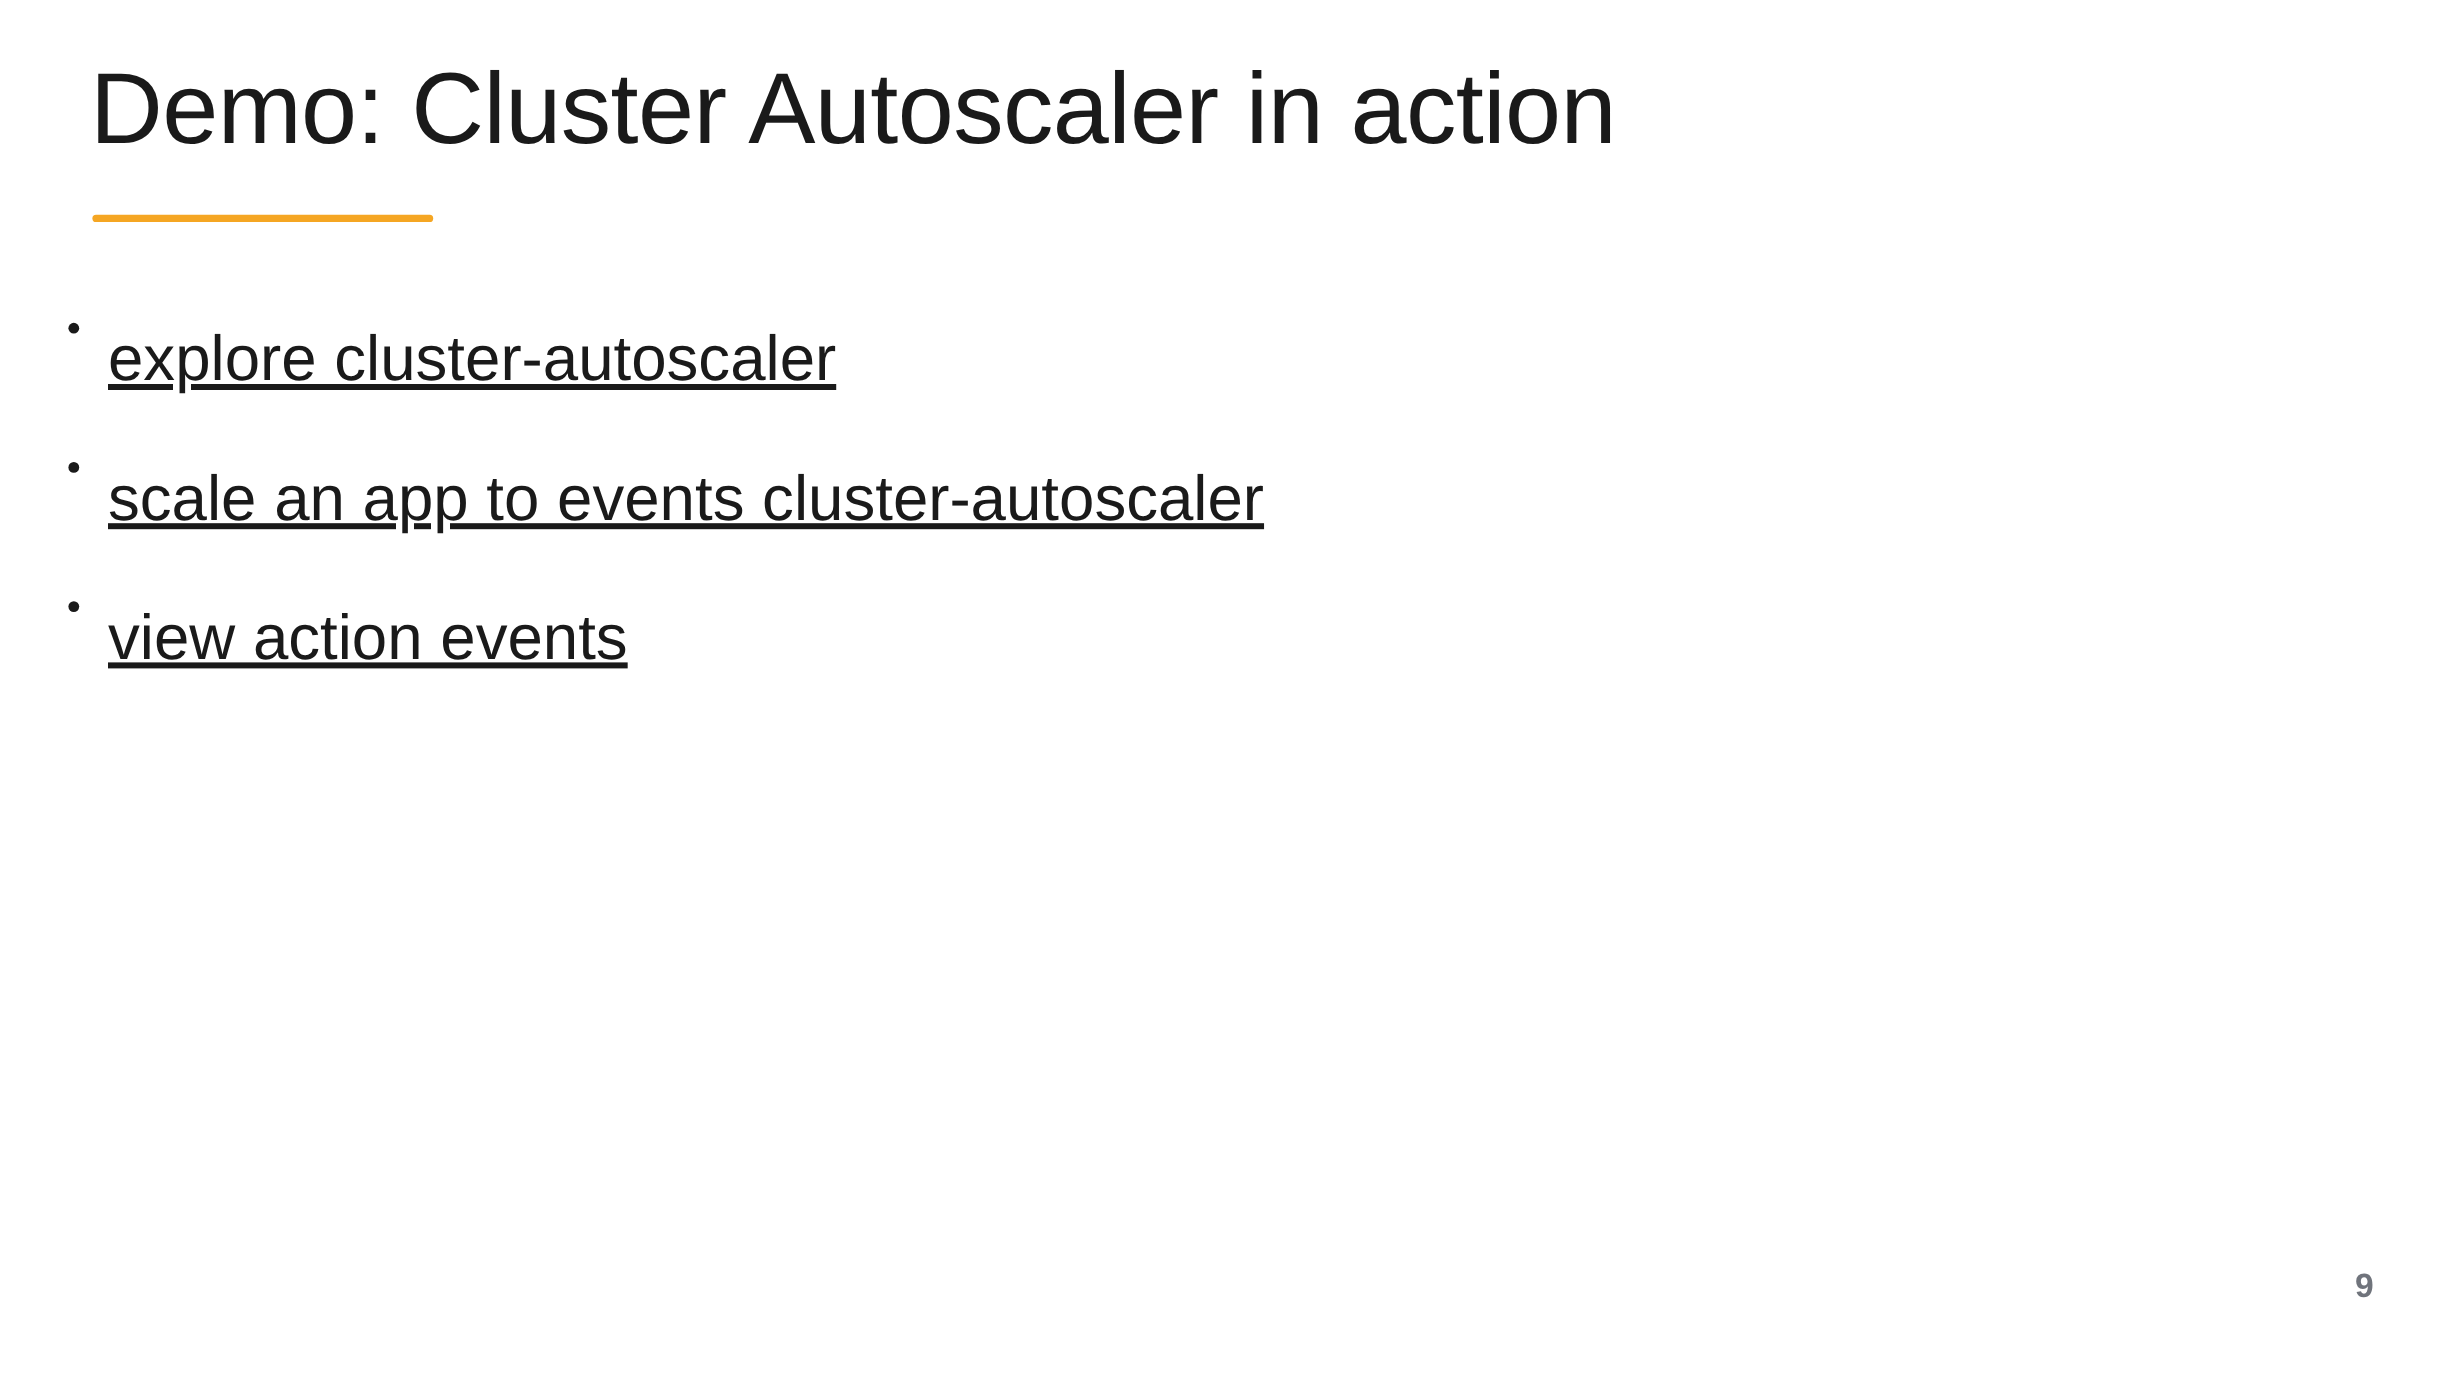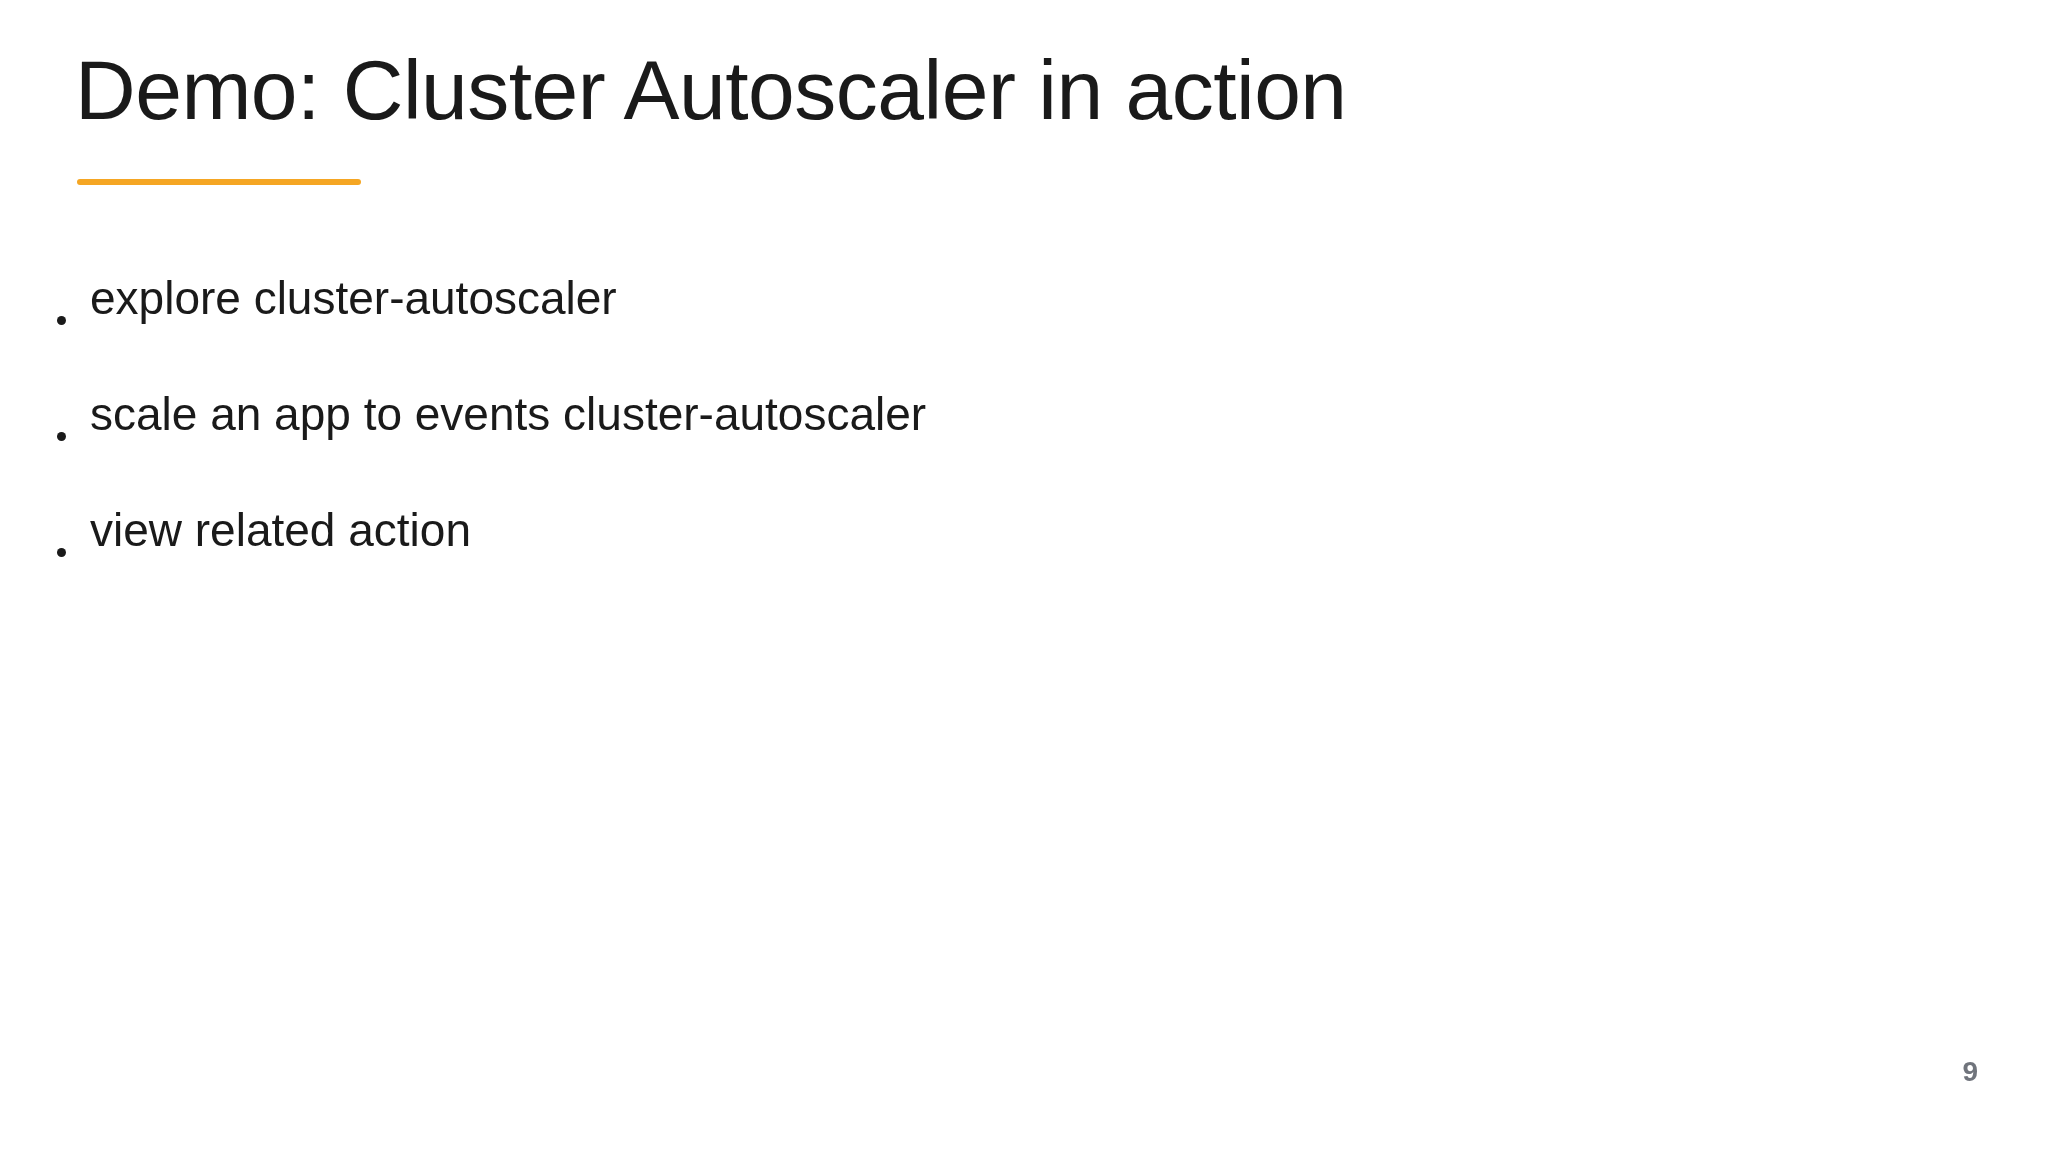--- a/index.html
+++ b/index.html
@@ -37,26 +37,27 @@
     border-radius: 3px;
   }
   .bullet-list {
     position: absolute;
     left: 57px;
     top: 269px;
     list-style: none;
   }
   .bullet-item {
     display: flex;
-    align-items: flex-end;
+    align-items: flex-start;
     height: 56px;
     margin-bottom: 60px;
-    font-size: 46px;
+    font-size: 53px;
     color: #1a1a1a;
     white-space: nowrap;
+    text-decoration: underline;
   }
   .bullet-dot {
     flex: 0 0 auto;
     width: 9px;
     height: 9px;
     border-radius: 50%;
     background: #1a1a1a;
     margin-right: 24px;
   }
   .page-number {
@@ -81,19 +82,19 @@
     <li class="bullet-item">
       <span class="bullet-dot"></span>
       <span>explore cluster-autoscaler</span>
     </li>
     <li class="bullet-item">
       <span class="bullet-dot"></span>
       <span>scale an app to events cluster-autoscaler</span>
     </li>
     <li class="bullet-item">
       <span class="bullet-dot"></span>
-      <span>view related action</span>
+      <span>view action events</span>
     </li>
   </ul>
 
   <div class="page-number">9</div>
 
 </div>
 
 </body></html>

